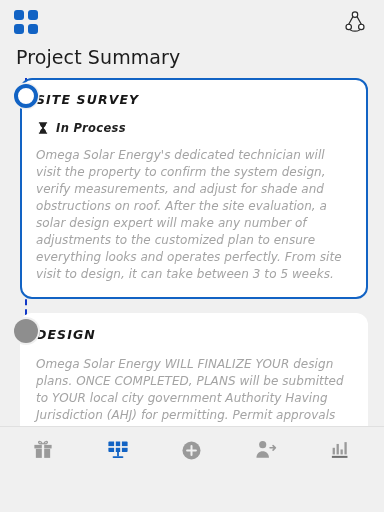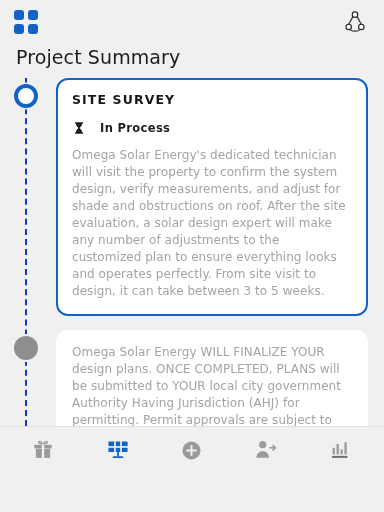--- a/index.html
+++ b/index.html
@@ -70,38 +70,39 @@
     border:4px solid #1263C4;
     box-shadow:0 0 0 1.5px #f0f0f0;
   }
   .marker.pending {
     background:#8e8e8e;
     border:none;
     box-shadow:0 0 0 2px #f0f0f0;
   }
 
   .card {
-    margin-left:56px;
+    margin-left:20px;
     margin-right:16px;
     background:#ffffff;
     border-radius:12px;
     padding:14px 16px 16px 16px;
+    font-style:italic;
   }
   .card.active {
     border:2px solid #1263C4;
     padding:12px 14px 14px 14px;
   }
   .card-title {
     font-size:12.5px;
     font-weight:700;
     letter-spacing:1.1px;
     color:#171717;
     margin-bottom:14px;
   }
-  .status-row { display:flex; align-items:center; gap:14px; margin-bottom:12px; }
+  .status-row { display:flex; align-items:center; gap:6px; margin-bottom:12px; }
   .status-ico { width:14px; height:14px; flex:0 0 14px; display:block; }
   .status-text { font-size:11.5px; font-weight:700; letter-spacing:.35px; }
   .status-text.inprocess { color:#1f1f1f; }
   .status-text.waiting { color:#8a8a8a; }
   .card-body {
     font-size:12px;
     line-height:17px;
     color:#a4a4a4;
     letter-spacing:.05px;
   }
@@ -159,20 +160,21 @@
             </svg>
             <span class="status-text inprocess">In Process</span>
           </div>
           <div class="card-body">Omega Solar Energy's dedicated technician will visit the property to confirm the system design, verify measurements, and adjust for shade and obstructions on roof. After the site evaluation, a solar design expert will make any number of adjustments to the customized plan to ensure everything looks and operates perfectly. From site visit to design, it can take between 3 to 5 weeks.</div>
         </div>
       </div>
 
       <div class="step">
         <div class="marker pending"></div>
         <div class="card">
+          <div class="card-title">DESIGN</div>
           <div class="card-body">Omega Solar Energy WILL FINALIZE YOUR design plans. ONCE COMPLETED, PLANS will be submitted to YOUR local city government Authority Having Jurisdiction (AHJ) for permitting. Permit approvals are subject to schedule of the AHJ.</div>
         </div>
       </div>
 
     </div>
   </div>
 
   <div class="bottomnav">
 
     <div class="nav-item">

